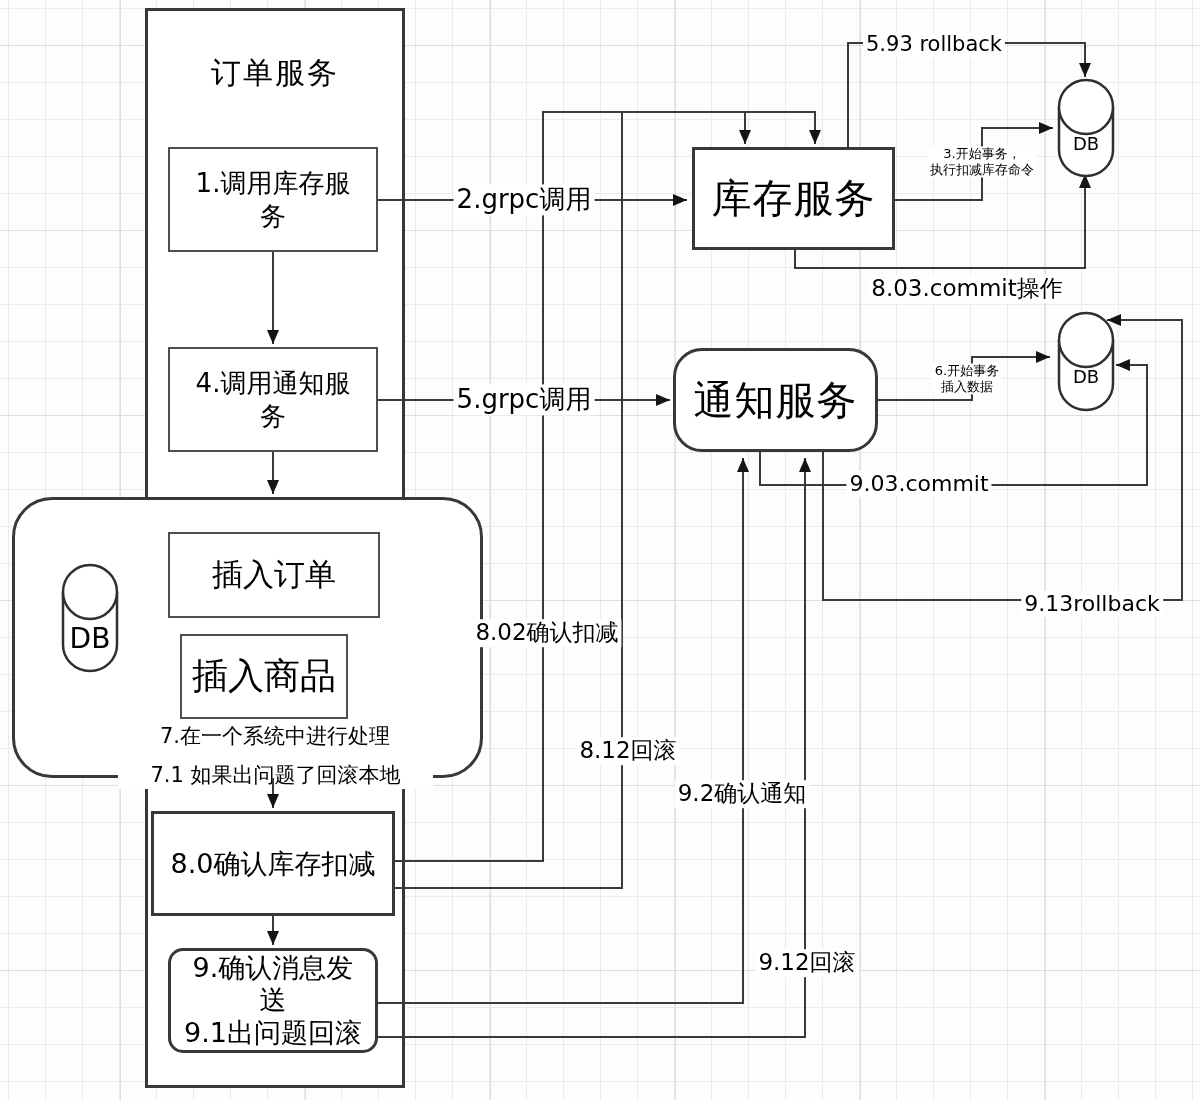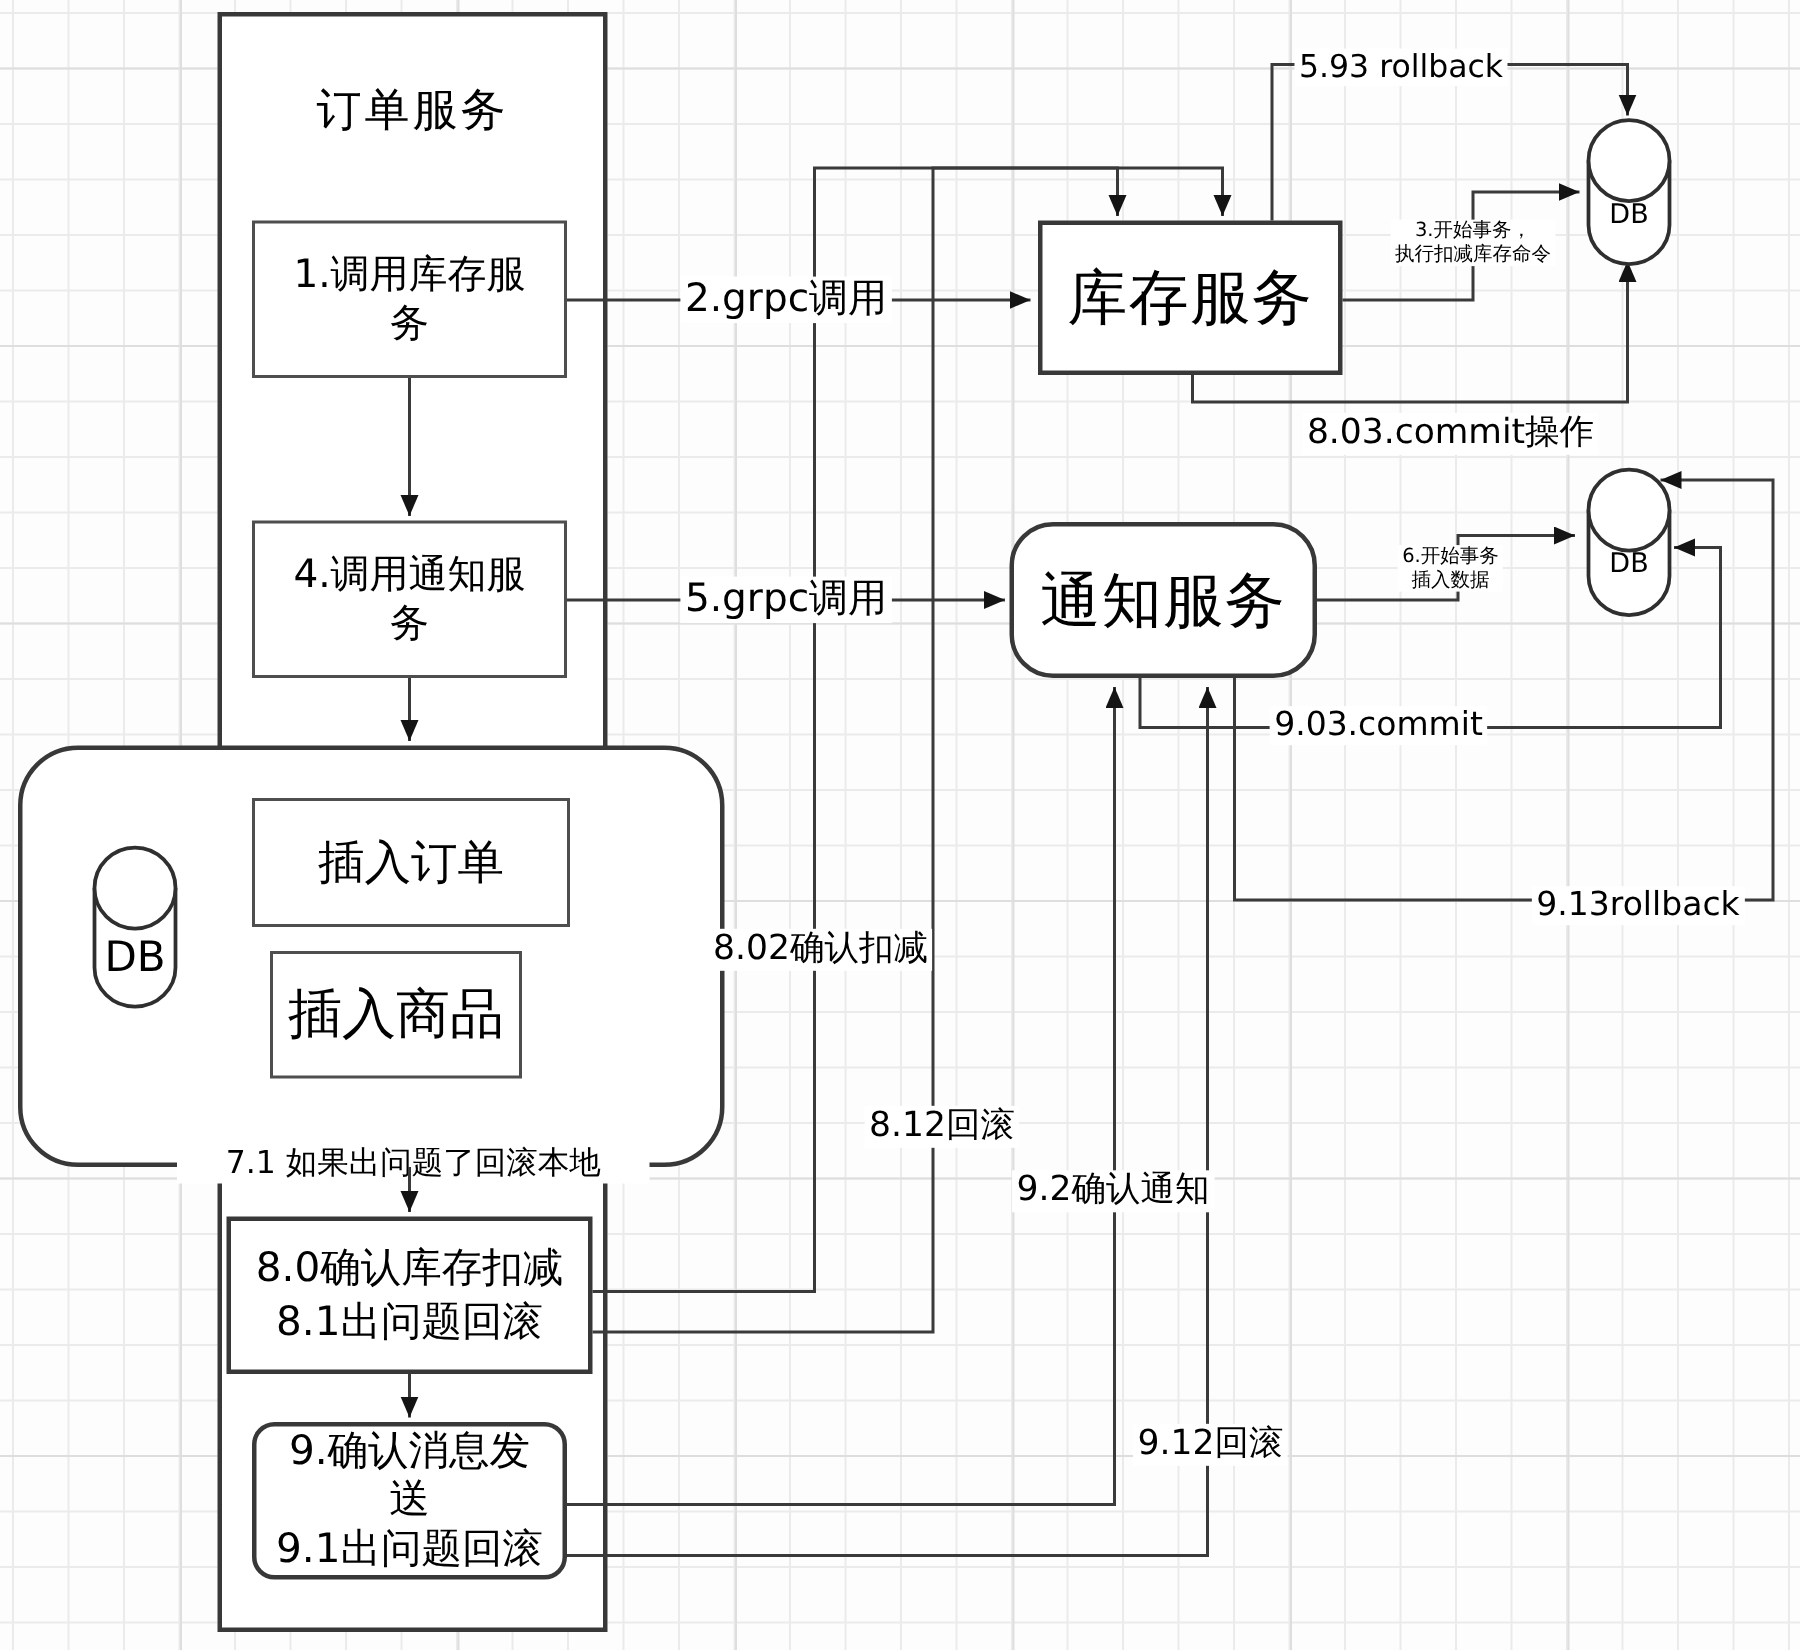--- a/index.html
+++ b/index.html
@@ -50,25 +50,25 @@
   </div>
 
   <div class="abs box" style="left:168px;top:532px;width:212px;height:86px;font-size:31px;">
     <span>插入订单</span>
   </div>
 
   <div class="abs box" style="left:180px;top:634px;width:168px;height:85px;font-size:36px;">
     <span>插入商品</span>
   </div>
 
+  <div class="abs nobg" style="left:130px;top:722px;width:290px;text-align:center;font-size:21px;"><span>7.在一个系统中进行处理</span></div>
   <div class="abs" style="left:118px;top:761px;width:315px;text-align:center;font-size:21px;background:#fff;"><span>7.1 如果出问题了回滚本地</span></div>
 
   <div class="abs box thick lines" style="left:151px;top:811px;width:244px;height:105px;font-size:27px;line-height:1.3;">
     <span>8.0确认库存扣减</span>
-    <span>8.1出问题回滚</span>
   </div>
 
   <div class="abs box thick lines" style="left:168px;top:948px;width:210px;height:105px;font-size:27px;line-height:1.2;border-radius:15px;">
     <span>9.确认消息发</span>
     <span>送</span>
     <span>9.1出问题回滚</span>
   </div>
 
   <div class="abs box thick" style="left:692px;top:147px;width:203px;height:103px;font-size:40px;letter-spacing:1px;text-align:right;">
     <span>库存服务</span>

